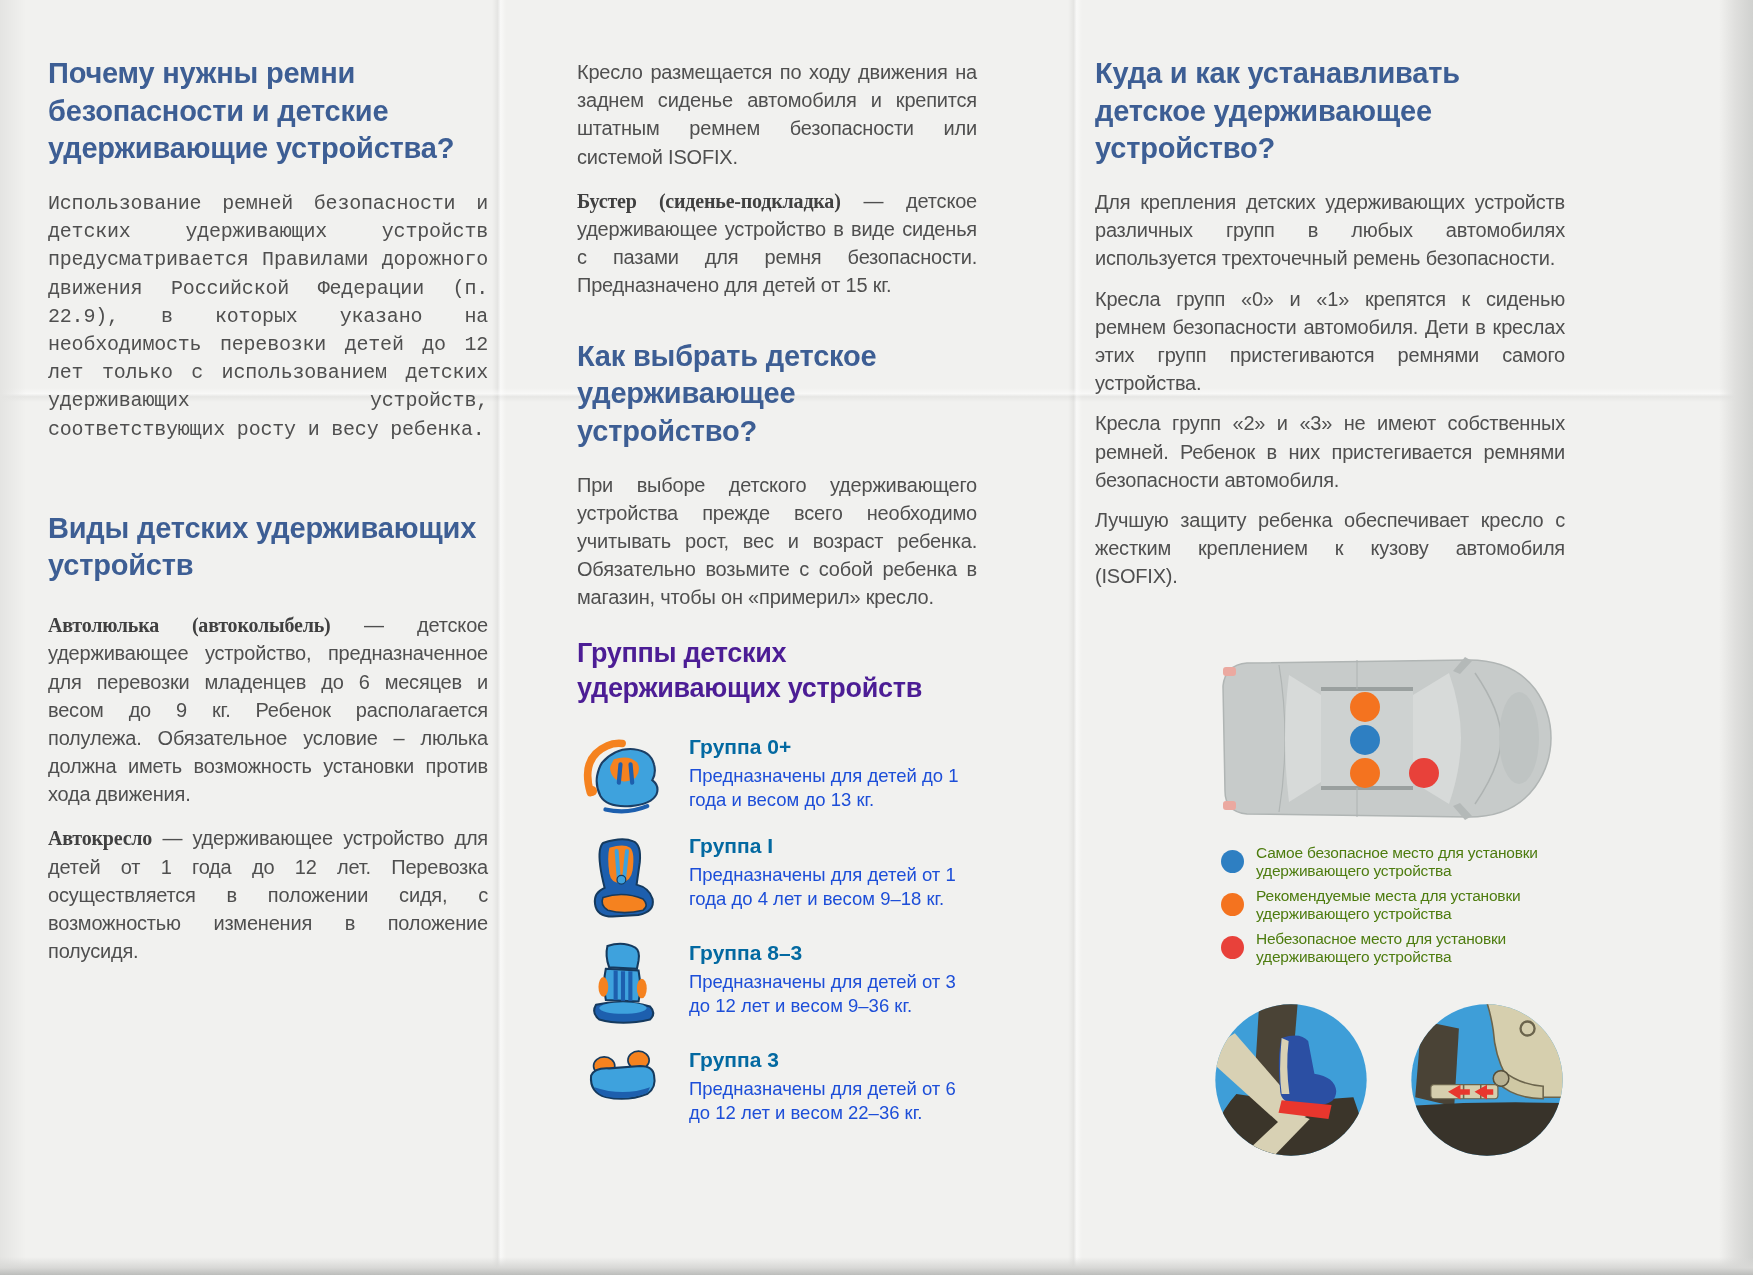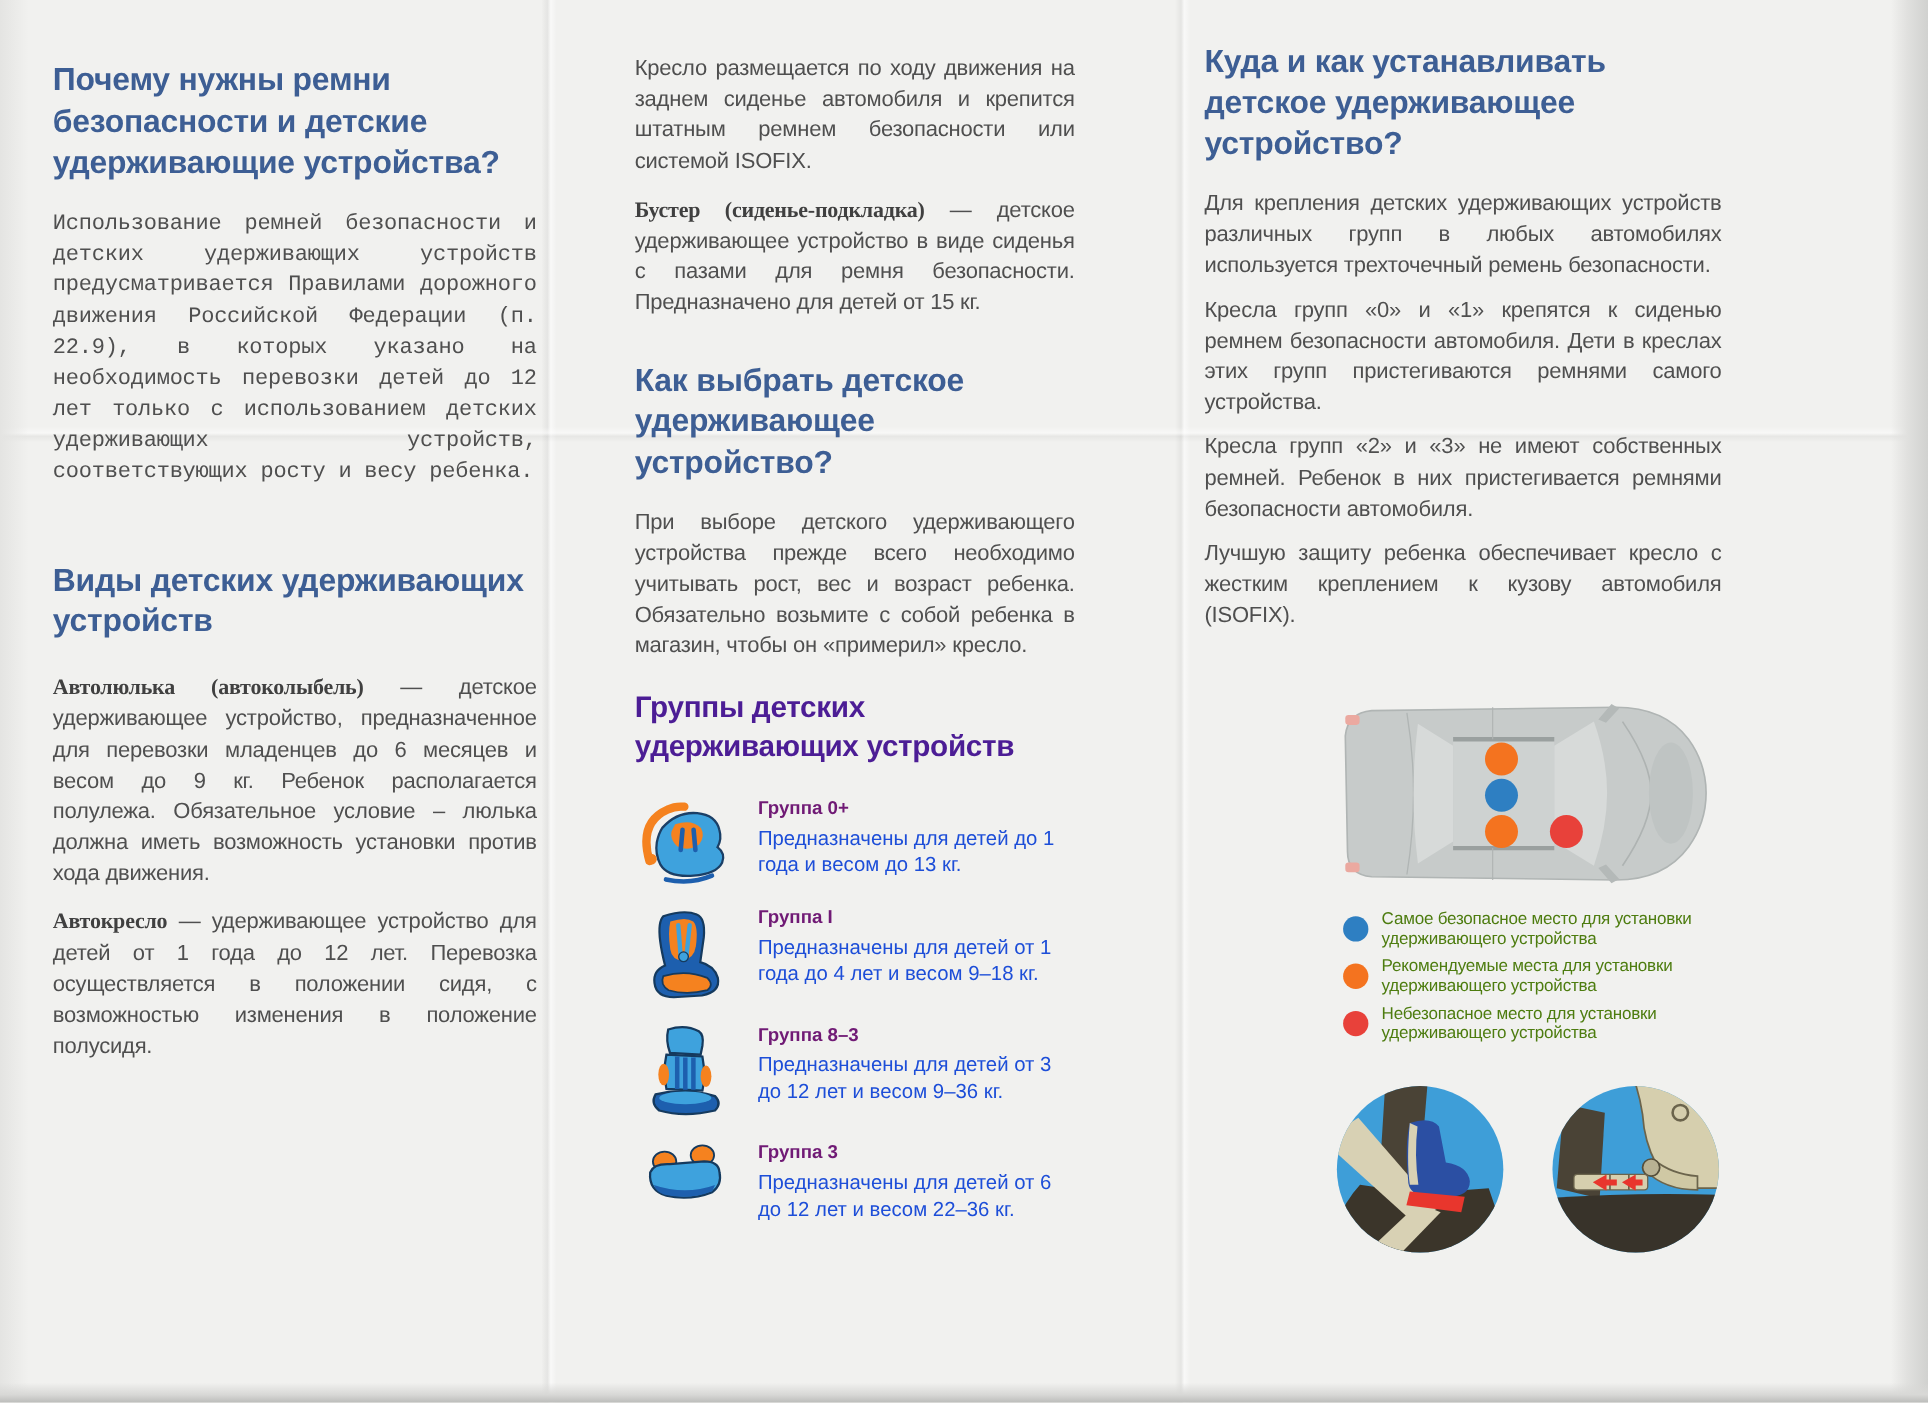--- a/index.html
+++ b/index.html
@@ -20,22 +20,22 @@
     background:linear-gradient(180deg,rgba(241,241,239,0) 0%,#d8d8d6 60%,#bcbdbb 100%);}
   .edge-left{position:absolute;top:0;bottom:0;left:0;width:26px;
     background:linear-gradient(90deg,#e4e4e2 0%,rgba(241,241,239,0) 100%);}
   .vcrease{position:absolute;top:0;bottom:0;width:14px;
     background:linear-gradient(90deg,rgba(0,0,0,0) 0%,rgba(0,0,0,0.05) 40%,rgba(255,255,255,0.55) 62%,rgba(0,0,0,0) 100%);}
   .hcrease{position:absolute;left:0;right:0;height:14px;
     background:linear-gradient(180deg,rgba(0,0,0,0) 0%,rgba(255,255,255,0.5) 40%,rgba(0,0,0,0.045) 62%,rgba(0,0,0,0) 100%);}
 
   .col{position:absolute;}
   .col1{left:48px;top:55px;width:440px;}
-  .col2{left:577px;top:48px;width:400px;}
-  .col3{left:1095px;top:38px;width:470px;}
+  .col2{left:577px;top:58px;width:400px;}
+  .col3{left:1095px;top:55px;width:470px;}
 
   .h1{
     margin:0;color:#3d5e94;font-weight:700;
     font-size:29px;line-height:1.30;letter-spacing:-0.2px;
   }
   .bp{
     margin:0;color:#4f4f4f;font-size:20px;line-height:1.41;
     text-align:justify;letter-spacing:-0.2px;
   }
   .lead{font-weight:700;color:#404040;font-family:Liberation Serif, serif;}
@@ -43,21 +43,21 @@
   .mt-md{margin-top:20px;}
   .mt-h{margin-top:66px;}
   .col2 .h1{margin-top:38px;}
   .groups-heading{
     margin-top:24px;color:#4c1d95;font-weight:700;
     font-size:27px;line-height:1.32;letter-spacing:-0.3px;
   }
   .groups{margin-top:26px;}
   .group-row{display:flex;align-items:flex-start;gap:20px;margin-bottom:13px;}
   .group-icon{flex:0 0 92px;display:flex;justify-content:center;align-items:flex-start;}
-  .group-title{font-size:17px;font-weight:700;color:#701a75;margin:2px 0 5px;}
+  .group-title{font-size:21px;font-weight:700;color:#0369a1;margin:2px 0 5px;}
   .group-desc{font-size:18.5px;color:#1d4ed8;line-height:1.32;max-width:300px;}
 
   .car-wrap{margin:60px 0 0 122px;width:345px;height:175px;}
   .legend{margin:18px 0 0 126px;}
   .legend-row{display:flex;align-items:center;gap:12px;margin-bottom:7px;}
   .legend-dot{width:23px;height:23px;border-radius:50%;flex:0 0 23px;}
   .legend-label{font-size:15.5px;color:#4d7c0f;letter-spacing:-0.2px;}
   .circles{margin:20px 0 0 118px;display:flex;gap:40px;}
 </style>
 </head>

